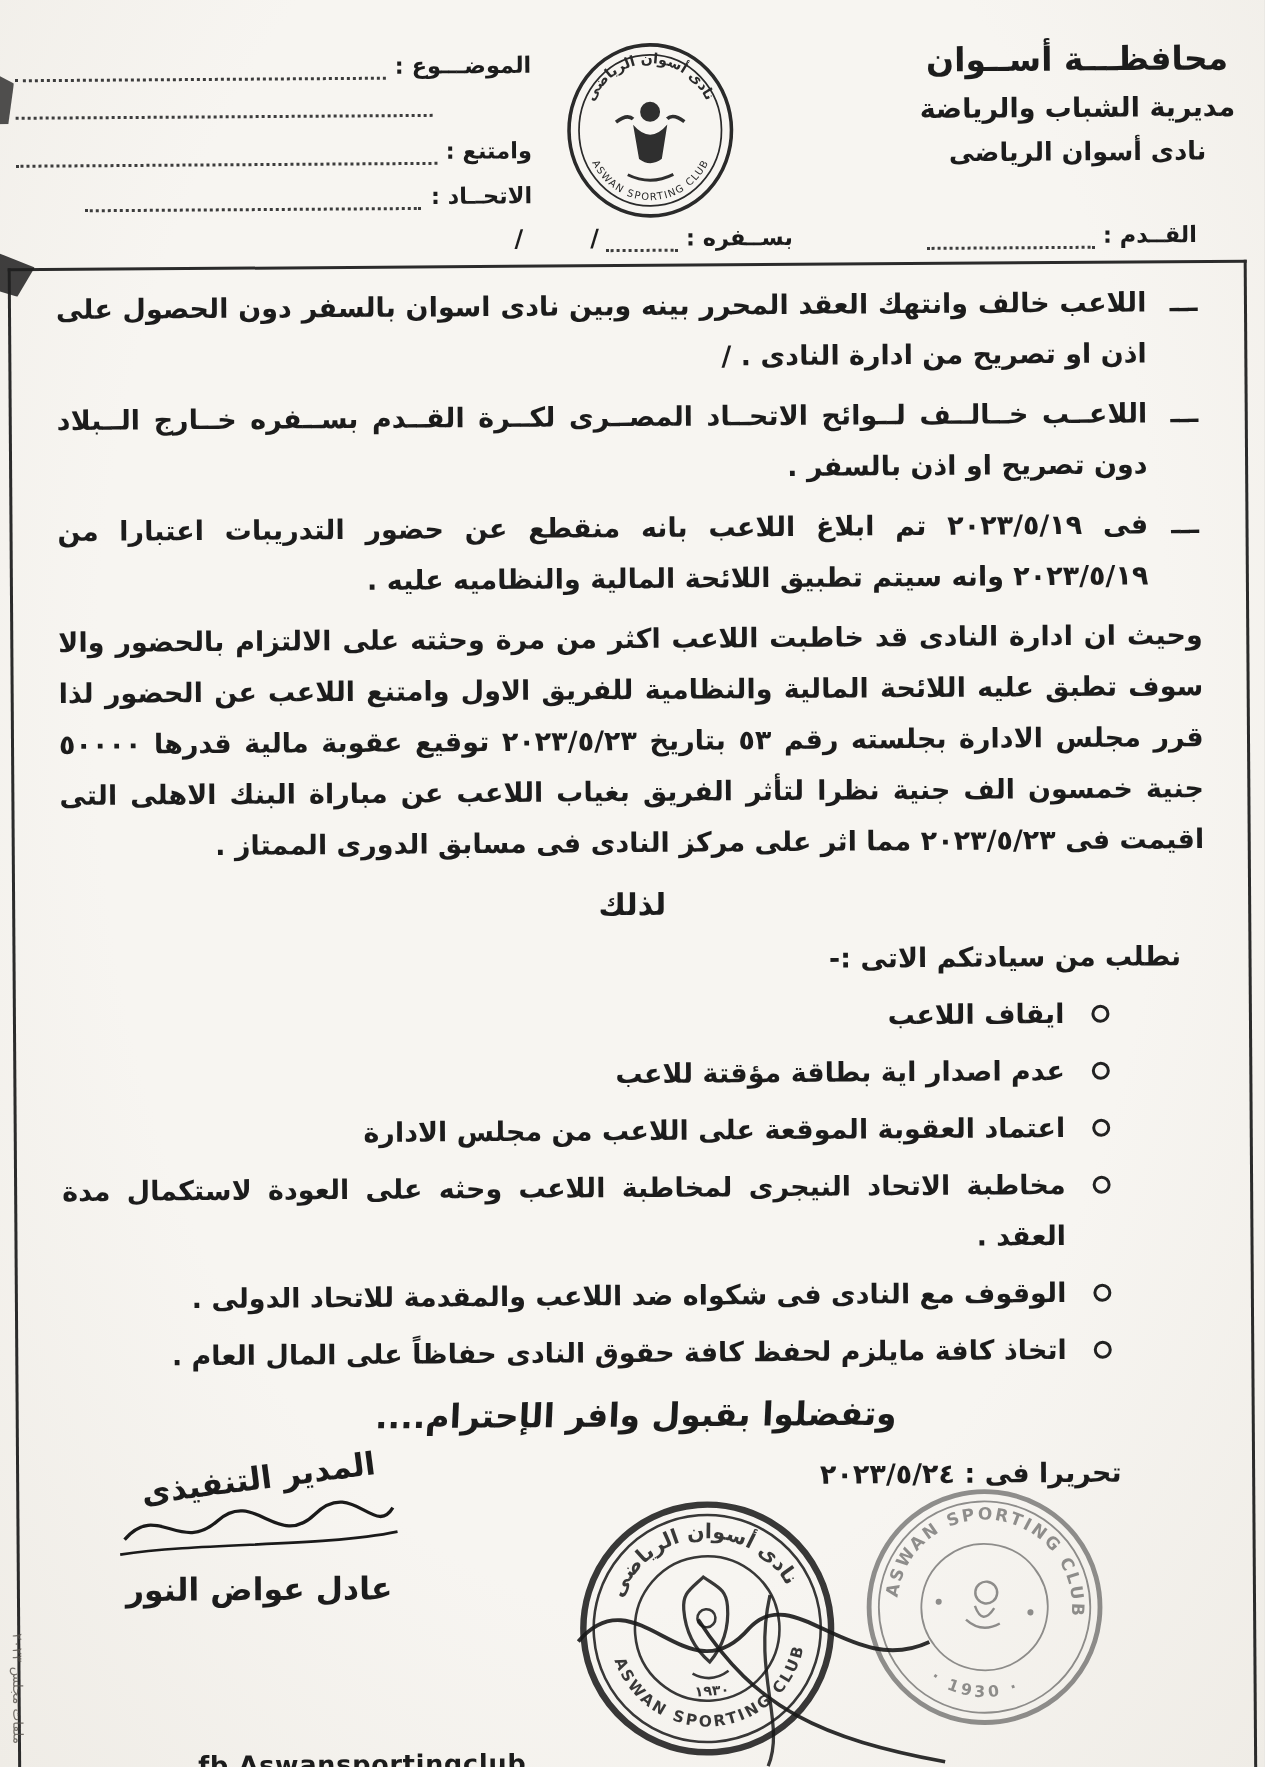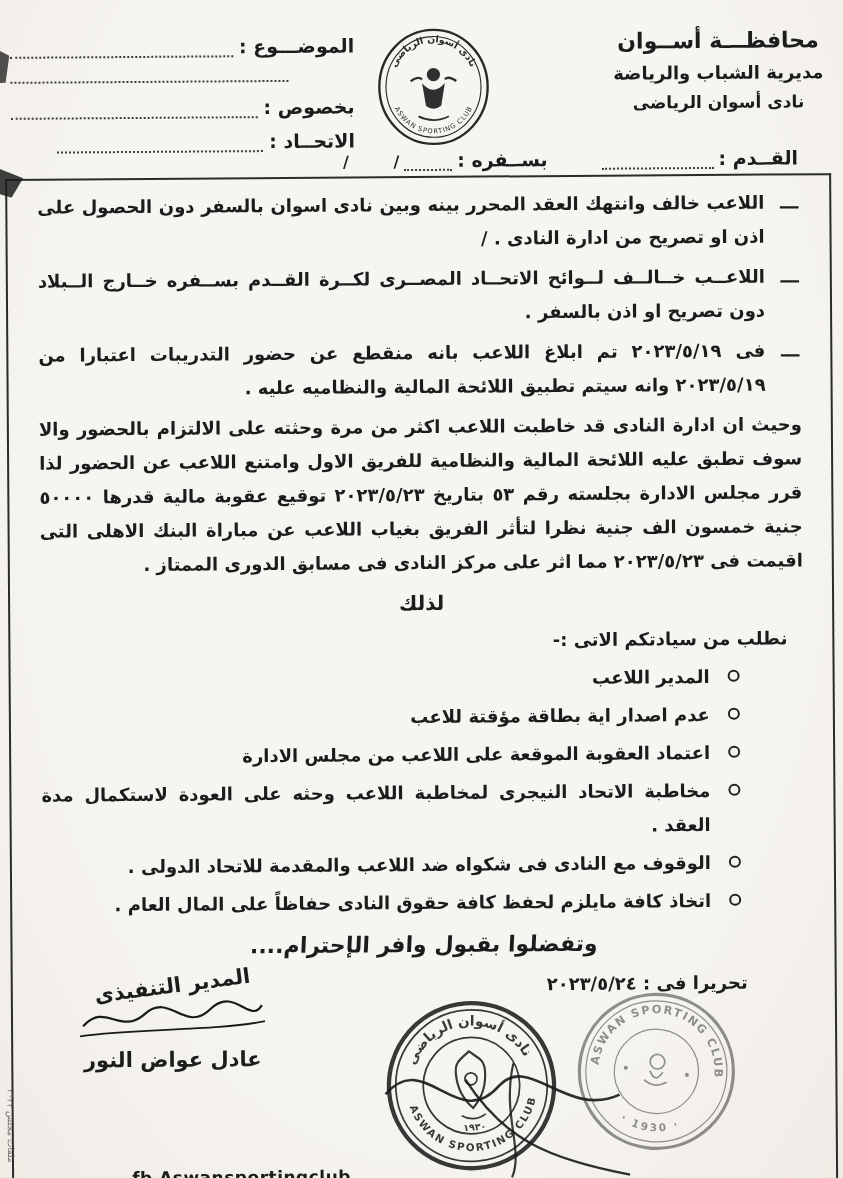--- a/index.html
+++ b/index.html
@@ -19,21 +19,21 @@
   .org { position:absolute; top:30px; right:16px; text-align:center; direction:rtl; }
   .org-1 { font-size:22px; font-weight:bold; letter-spacing:1px; }
   .org-2 { font-size:18px; font-weight:bold; margin-top:9px; }
   .org-3 { font-size:17px; font-weight:bold; margin-top:9px; }
 
   .logo { position:absolute; top:26px; left:380px; width:114px; height:122px; }
   .logo svg { width:100%; height:100%; }
 
   .fields { position:absolute; top:34px; left:14px; width:344px; direction:rtl; }
   .frow { display:flex; align-items:flex-end; gap:6px; }
-  .flabel { font-size:19px; font-weight:bold; white-space:nowrap;text-align:center; }
+  .flabel { font-size:15px; font-weight:bold; white-space:nowrap;text-align:center; }
   .dots { display:inline-block; border-bottom:2.5px dotted #3c3c3c; height:16px; }
   .frow .dots { flex:1; }
   .dots2 { display:block; margin:11px 66px 0 0; height:14px; }
   .frow-b { margin-top:14px; }
   .frow-c { margin-top:12px; }
   .frow-c .dots { margin-left:46px; }
 
   .reg-row { position:absolute; top:149px; left:346px; right:42px; direction:rtl;
              display:flex; justify-content:space-between; align-items:flex-end; }
   .reg-group { display:flex; align-items:flex-end; gap:5px; }
@@ -112,21 +112,21 @@
       </svg>
     </div>
 
     <div class="fields">
       <div class="frow">
         <span class="flabel">الموضـــوع :</span>
         <span class="dots"></span>
       </div>
       <div class="dots dots2"></div>
       <div class="frow frow-b">
-        <span class="flabel">بخصوص :</span>
+        <span class="flabel">وامتنع :</span>
         <span class="dots"></span>
       </div>
       <div class="frow frow-c">
         <span class="flabel">الاتحــاد :</span>
         <span class="dots"></span>
       </div>
     </div>
 
     <div class="reg-row">
       <div class="reg-group">
@@ -161,21 +161,21 @@
       <div class="para para-plain">
         <span>وحيث ان ادارة النادى قد خاطبت اللاعب اكثر من مرة وحثته على الالتزام بالحضور والا سوف تطبق عليه اللائحة المالية والنظامية للفريق الاول وامتنع اللاعب عن الحضور لذا قرر مجلس الادارة بجلسته رقم ٥٣ بتاريخ ٢٠٢٣/٥/٢٣ توقيع عقوبة مالية قدرها ٥٠٠٠٠ جنية خمسون الف جنية نظرا لتأثر الفريق بغياب اللاعب عن مباراة البنك الاهلى التى اقيمت فى ٢٠٢٣/٥/٢٣ مما اثر على مركز النادى فى مسابق الدورى الممتاز .</span>
       </div>
 
       <div class="therefore">لذلك</div>
       <div class="req-intro">نطلب من سيادتكم الاتى :-</div>
 
       <div class="req-list">
         <div class="req-item">
           <span class="bullet-circle"></span>
-          <span>المدير اللاعب</span>
+          <span>ايقاف اللاعب</span>
         </div>
         <div class="req-item">
           <span class="bullet-circle"></span>
           <span>عدم اصدار اية بطاقة مؤقتة للاعب</span>
         </div>
         <div class="req-item">
           <span class="bullet-circle"></span>
           <span>اعتماد العقوبة الموقعة على اللاعب من مجلس الادارة</span>
         </div>
         <div class="req-item">

